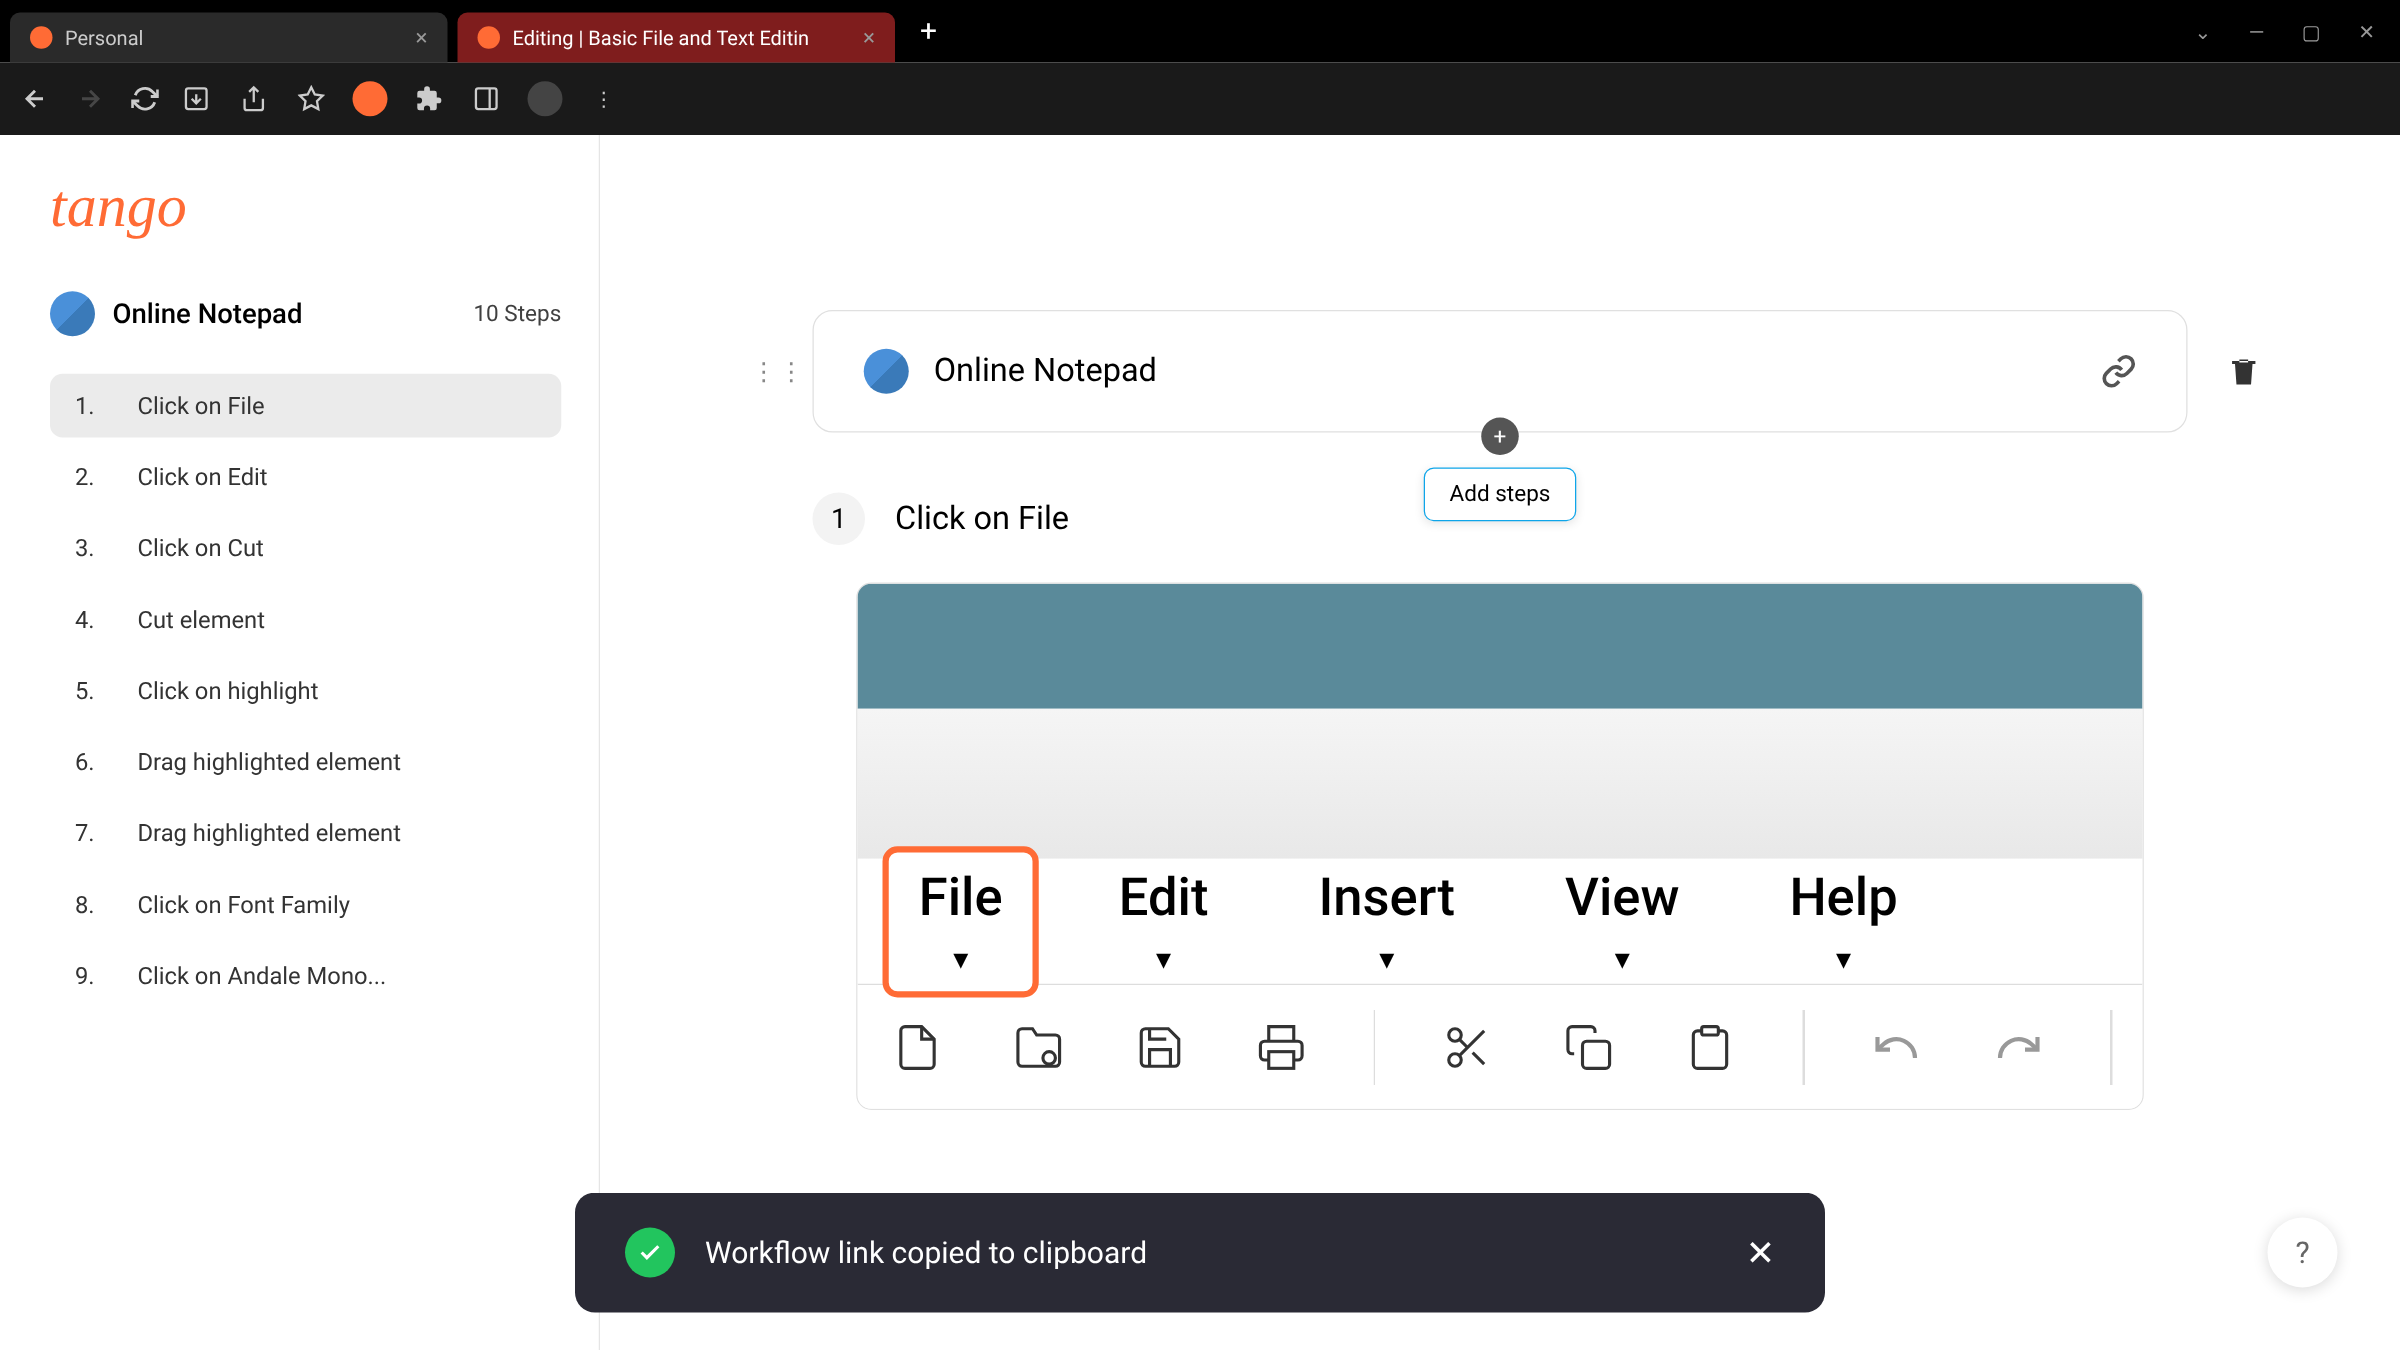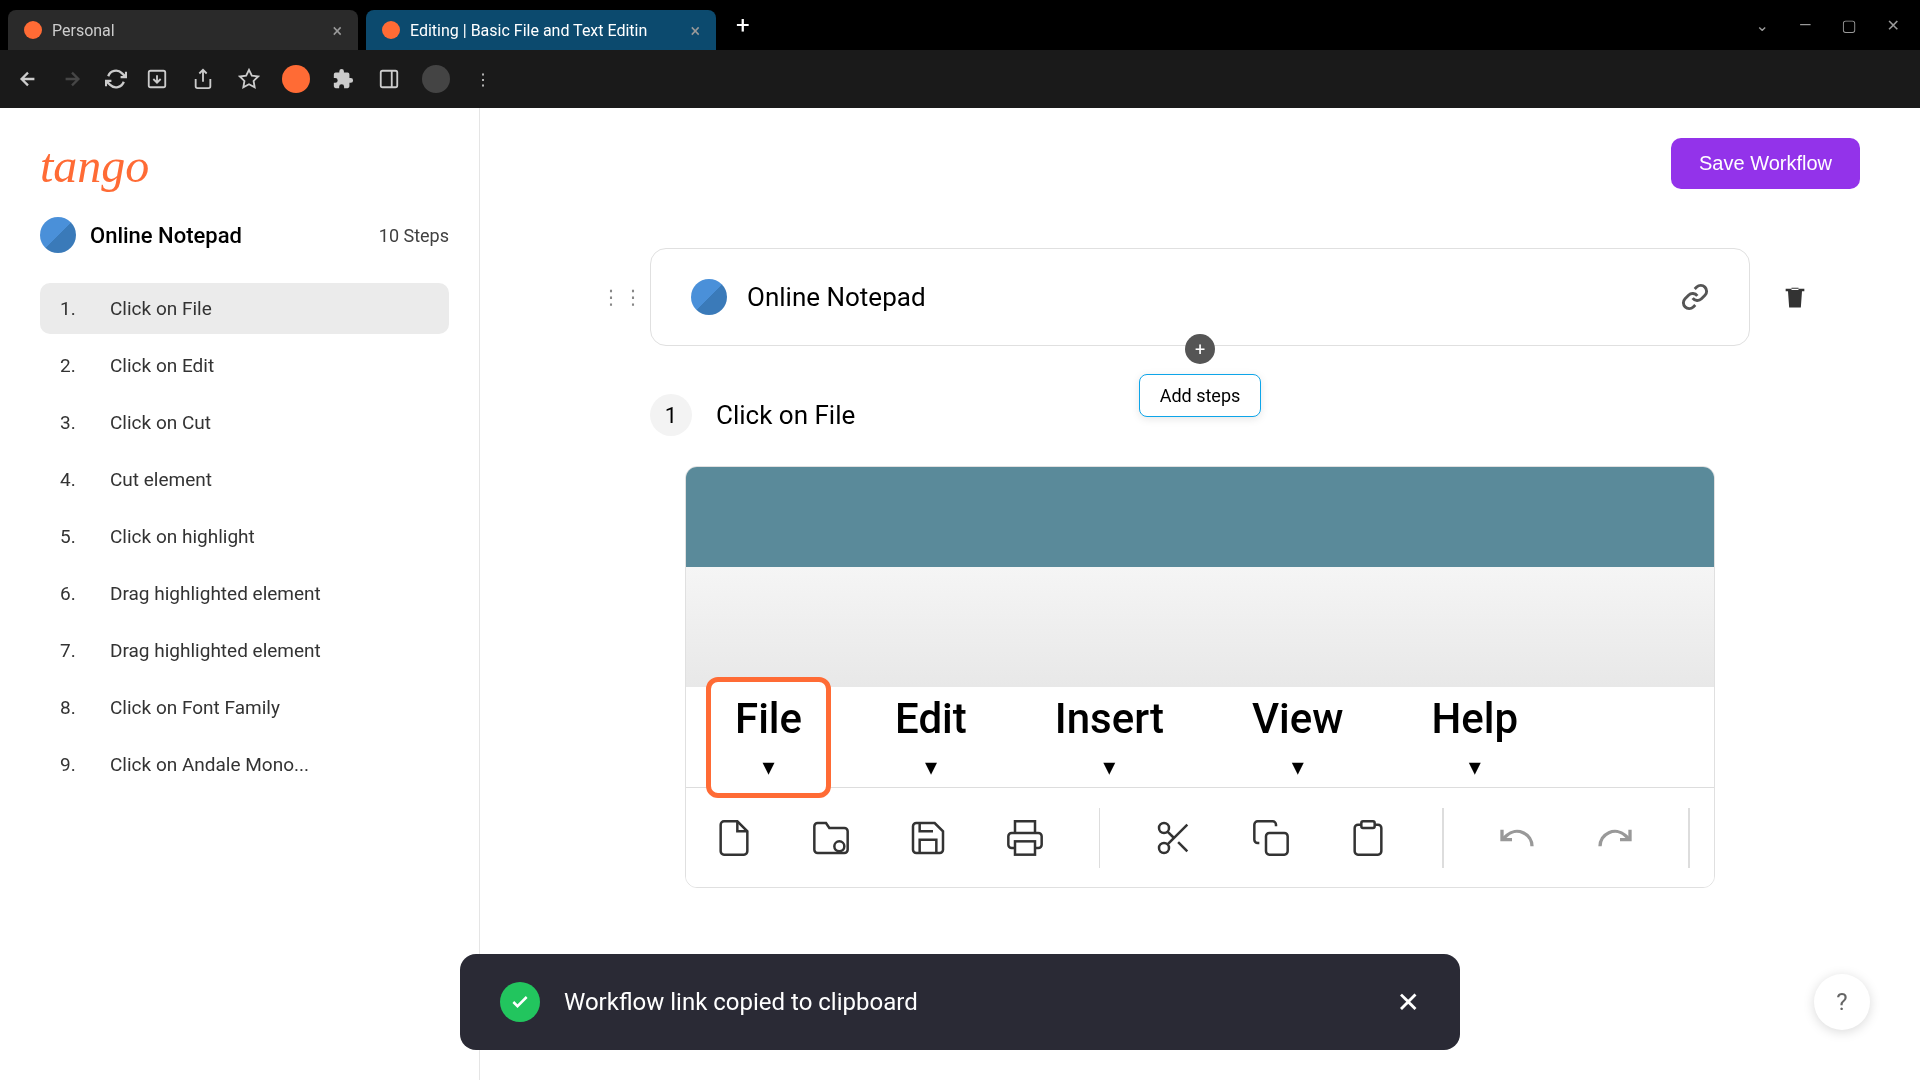--- a/index.html
+++ b/index.html
@@ -2,21 +2,21 @@
 <html><head>
 <meta charset="utf-8">
 <style>
 * { margin: 0; padding: 0; box-sizing: border-box; }
 body { font-family: -apple-system, BlinkMacSystemFont, 'Segoe UI', Roboto, sans-serif; background: #fff; width: 1920px; height: 1080px; overflow: hidden; }
 
 
 .browser-chrome { background: #000; height: 50px; display: flex; align-items: center; }
 .tab { display: flex; align-items: center; padding: 0 16px; height: 40px; margin-top: 10px; margin-left: 8px; border-radius: 8px 8px 0 0; gap: 10px; font-size: 16px; }
 .tab.inactive { background: #2a2a2a; color: #ccc; width: 350px; justify-content: center; }
-.tab.active { background: #0c4a6e; color: #fff; width: 350px; }
+.tab.active { background: #7f1d1d; color: #fff; width: 350px; }
 .tab-favicon { width: 18px; height: 18px; border-radius: 50%; background: #ff6b35; display: flex; align-items: center; justify-content: center; font-size: 10px; color: #fff; }
 .tab-title { flex: 1; white-space: nowrap; overflow: hidden; text-overflow: ellipsis; }
 .tab-close { color: #999; cursor: pointer; font-size: 18px; }
 .new-tab { color: #fff; font-size: 24px; margin-left: 20px; cursor: pointer; }
 .window-controls { margin-left: auto; display: flex; gap: 30px; padding-right: 20px; color: #999; font-size: 16px; }
 .window-controls span { cursor: pointer; }
 
 
 .address-bar { background: #1a1a1a; height: 58px; display: flex; align-items: center; padding: 0 12px; gap: 12px; }
 .nav-btn { width: 32px; height: 32px; display: flex; align-items: center; justify-content: center; color: #888; cursor: pointer; }
@@ -27,21 +27,21 @@
 .toolbar-icons { display: flex; gap: 20px; align-items: center; color: #ccc; }
 .toolbar-icons > * { cursor: pointer; width: 26px; height: 26px; display: flex; align-items: center; justify-content: center; }
 .tango-ext { width: 28px; height: 28px; border-radius: 50%; background: #ff6b35; }
 .profile-icon { width: 28px; height: 28px; border-radius: 50%; background: #444; }
 
 
 .app { display: flex; height: calc(1080px - 108px); background: #fff; }
 
 
 .sidebar { width: 480px; border-right: 1px solid #e5e5e5; padding: 30px 30px 30px 40px; }
-.logo { font-family: 'Brush Script MT', cursive; font-size: 48px; color: #ff6b35; font-style: italic; margin-bottom: 24px; }
+.logo { font-family: 'Brush Script MT', cursive; font-size: 48px; color: #ff6b35; font-style: italic; margin-bottom: 40px; }
 .workflow-header { display: flex; align-items: center; gap: 14px; margin-bottom: 30px; }
 .workflow-icon { width: 36px; height: 36px; border-radius: 50%; background: linear-gradient(135deg, #4a90d9 50%, #3a7ab9 50%); }
 .workflow-title { font-size: 22px; font-weight: 500; flex: 1; }
 .step-count { font-size: 18px; color: #404040; }
 .steps-list { display: flex; flex-direction: column; gap: 6px; }
 .step-item { display: flex; gap: 24px; padding: 14px 20px; border-radius: 10px; cursor: pointer; font-size: 19px; }
 .step-item.active { background: #ebebeb; }
 .step-num { min-width: 26px; color: #333; }
 .step-label { color: #333; }
 
@@ -203,21 +203,20 @@
         <span class="step-label">Click on Font Family</span>
       </div>
       <div class="step-item">
         <span class="step-num">9.</span>
         <span class="step-label">Click on  Andale Mono...</span>
       </div>
     </div>
   </div>
 
   <div class="main">
-    <button class="save-btn">Save Workflow</button>
 
     <div class="step-card">
       <div class="drag-handle">⋮⋮</div>
       <div class="card-icon"></div>
       <div class="card-title">Online Notepad</div>
       <span class="card-link">
         <svg width="28" height="28" viewBox="0 0 24 24" fill="none" stroke="#555" stroke-width="2.5">
             <path d="M10 13a5 5 0 007.54.54l3-3a5 5 0 00-7.07-7.07l-1.72 1.71"></path>
             <path d="M14 11a5 5 0 00-7.54-.54l-3 3a5 5 0 007.07 7.07l1.71-1.71"></path>
           </svg>

